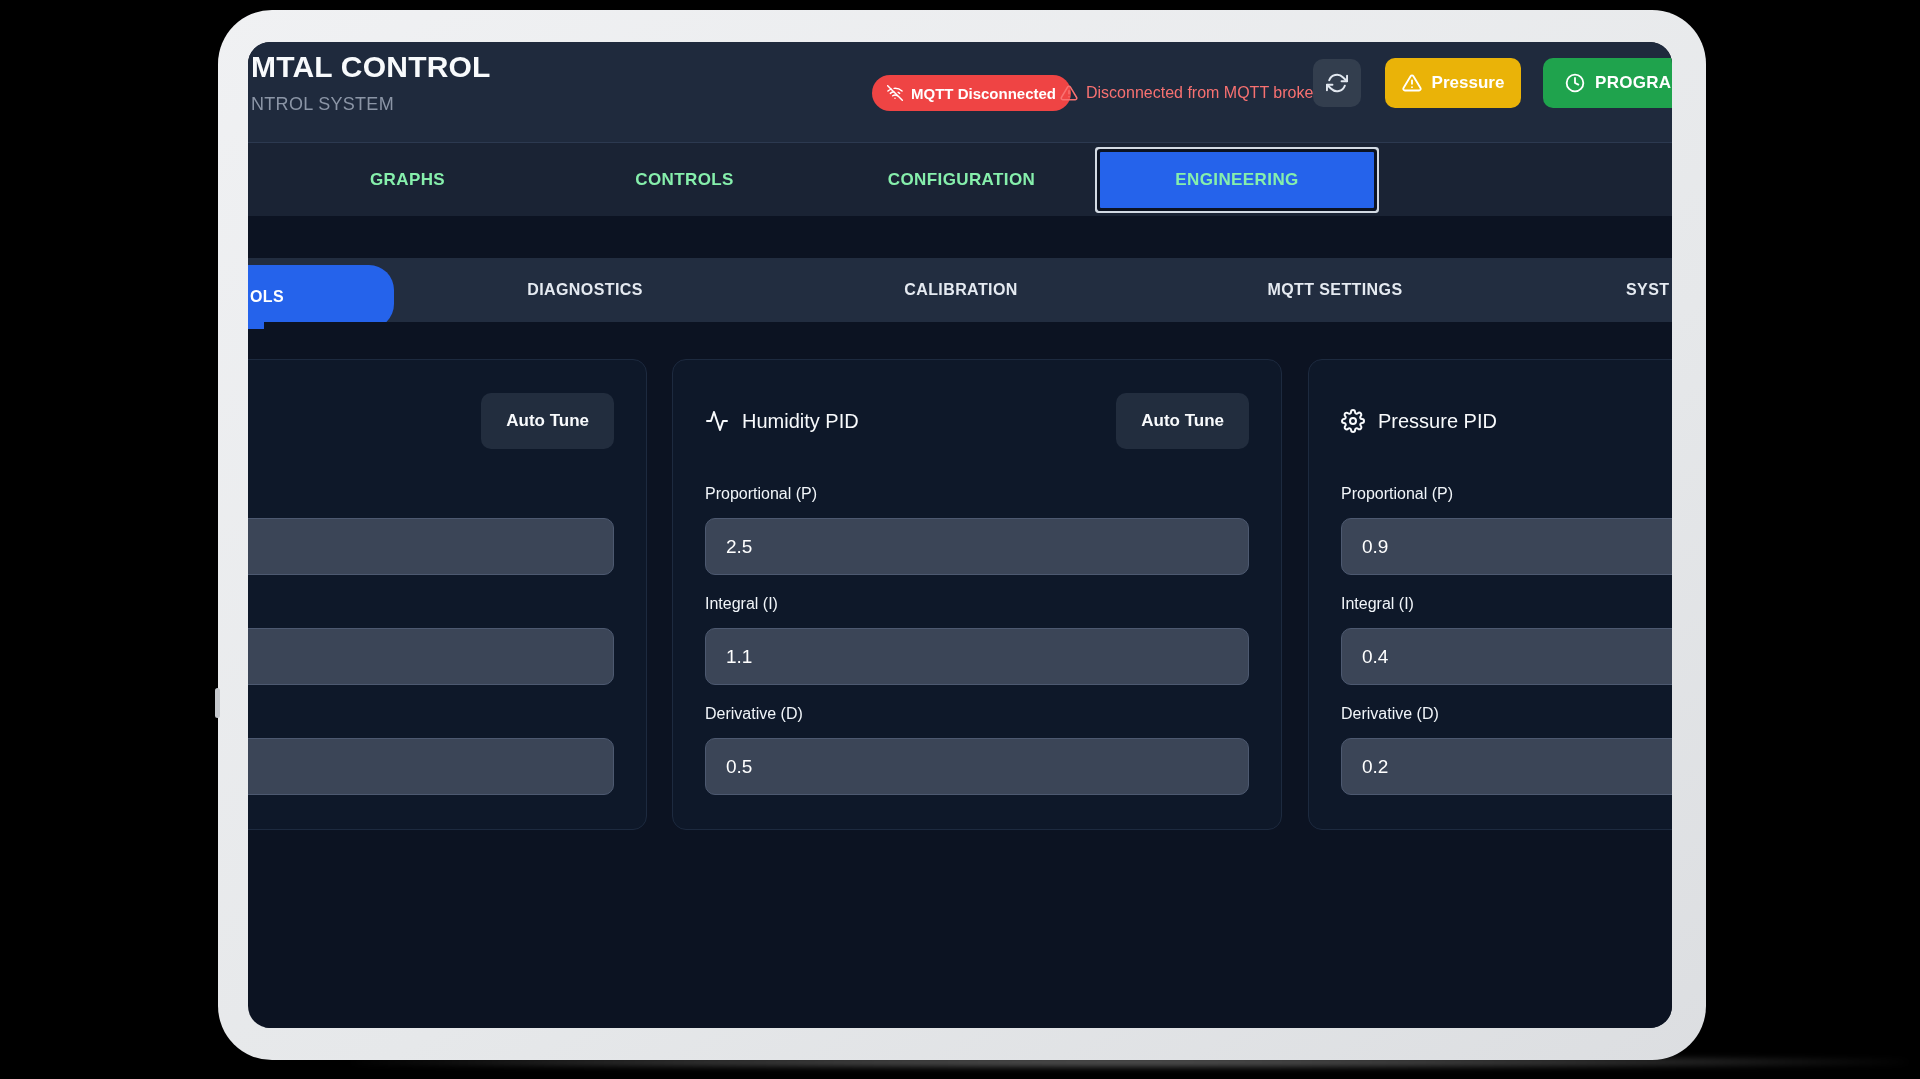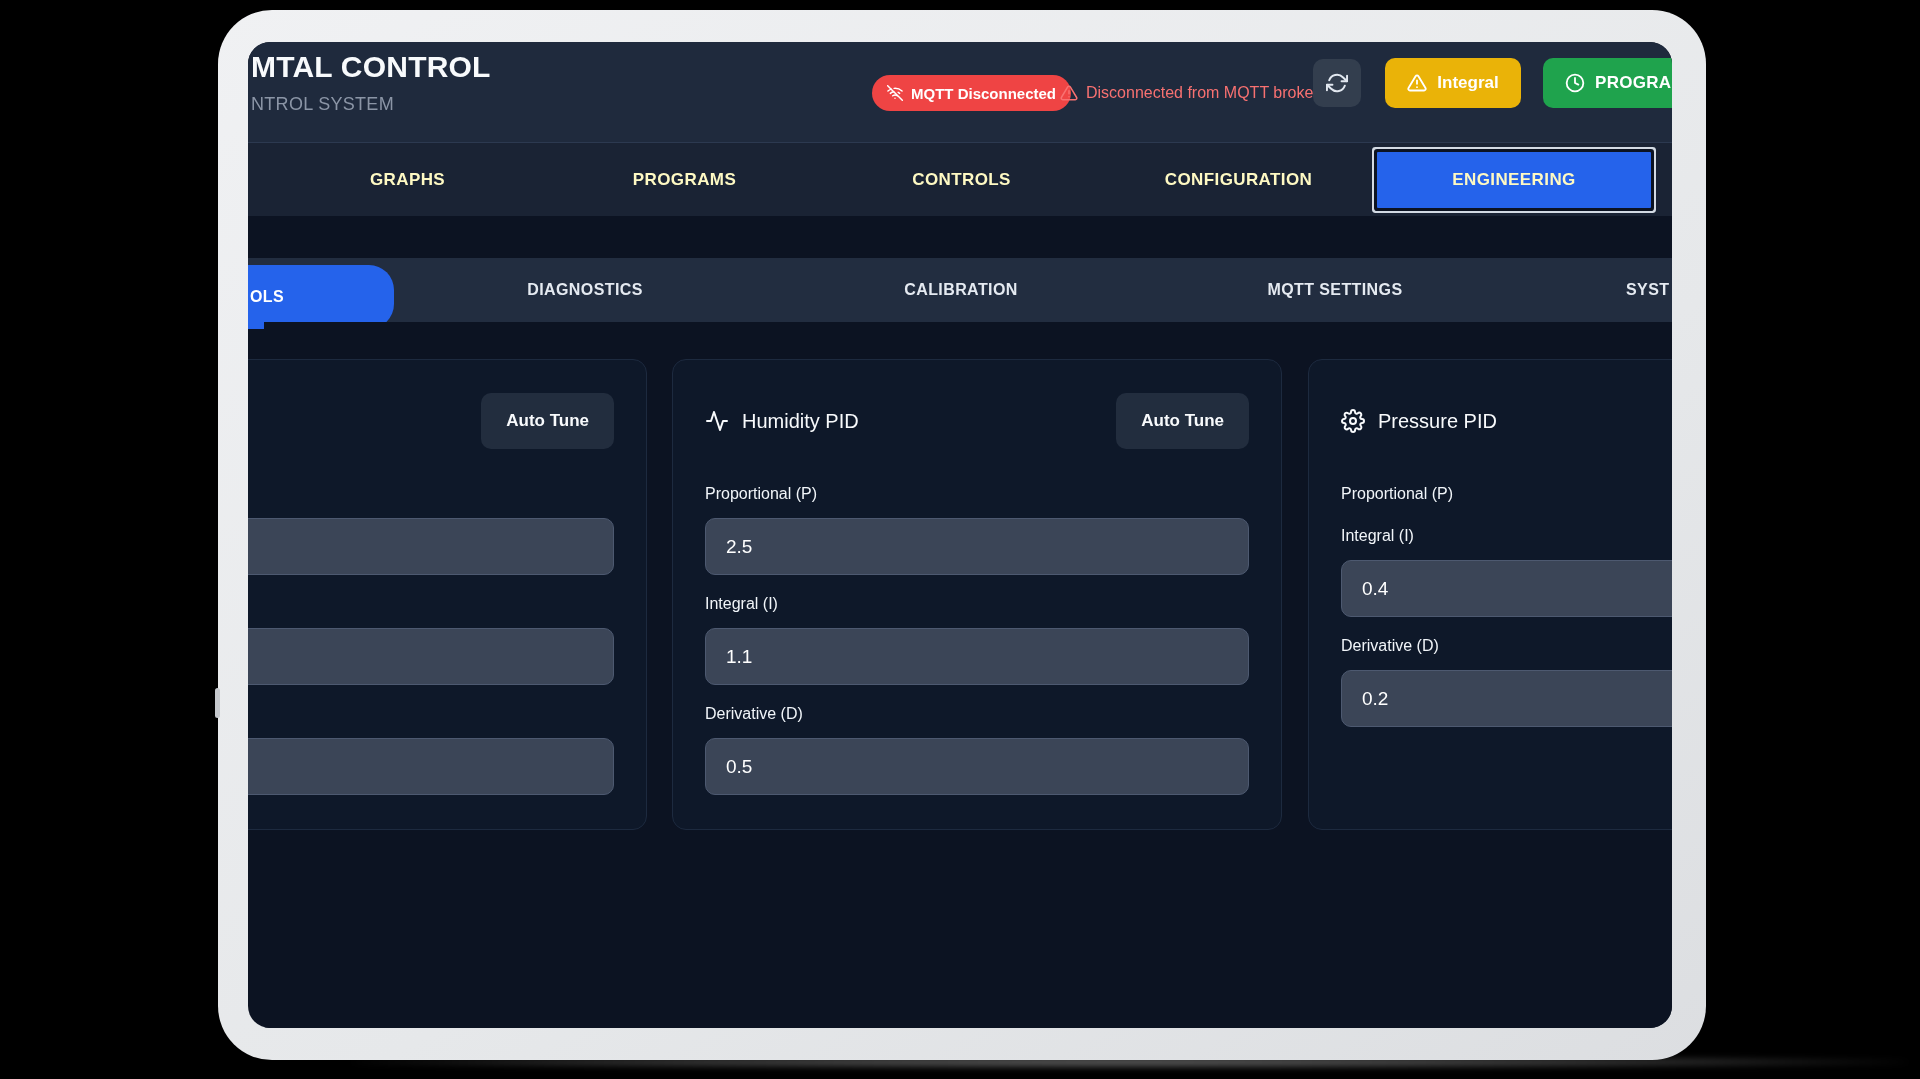--- a/index.html
+++ b/index.html
@@ -40,21 +40,21 @@
     justify-content:center; gap:10px; color:#fff; font-size:17px; font-weight:700; cursor:pointer; }
   .program-btn { position:absolute; left:1295px; top:16px; width:200px; height:50px;
     background:#1fa34d; border:none; border-radius:10px; display:flex; align-items:center;
     justify-content:flex-start; padding-left:22px; gap:10px; color:#fff; font-size:17px;
     font-weight:700; letter-spacing:.3px; cursor:pointer; white-space:nowrap; }
 
   
   .main-nav { position:absolute; left:0; top:100px; width:100%; height:74px; background:#1a2334;
     border-top:1px solid #2c3950; display:flex; padding-left:21px; }
   .nav-tab { width:277px; height:100%; display:flex; align-items:center; justify-content:center;
-    color:#fef9c3; font-size:17px; font-weight:700; letter-spacing:.4px; cursor:pointer;
+    color:#86efac; font-size:17px; font-weight:700; letter-spacing:.4px; cursor:pointer;
     position:relative; white-space:nowrap; }
   .nav-tab.active { width:274px; height:56px; align-self:center; background:#2563eb;
     border-radius:1px; box-shadow:0 0 0 3px #0c1322, 0 0 0 5px #d3dae3; }
 
   
   .sub-nav { position:absolute; left:0; top:216px; width:100%; height:64px; background:#222d40; }
   .sub-tab { position:absolute; top:0; height:100%; display:flex; align-items:center;
     color:#e5eaf1; font-size:16px; font-weight:700; letter-spacing:.4px; cursor:pointer;
     transform:translateX(-50%); white-space:nowrap; }
   .sub-tab.active { transform:none; left:-40px; top:7px; height:64px; width:186px;
@@ -134,40 +134,37 @@
         </button>
 
         <button class="warning-btn">
           <span class="icon">
             <svg width="20" height="20" viewBox="0 0 24 24" fill="none" stroke="#fff" stroke-width="2.2" stroke-linecap="round" stroke-linejoin="round">
                 <path d="M10.29 3.86L1.82 18a2 2 0 0 0 1.71 3h16.94a2 2 0 0 0 1.71-3L13.71 3.86a2 2 0 0 0-3.42 0z"></path>
                 <line x1="12" y1="9" x2="12" y2="13"></line>
                 <line x1="12" y1="17" x2="12.01" y2="17"></line>
               </svg>
           </span>
-          <span>Integral</span>
+          <span>Pressure</span>
         </button>
 
         <button class="program-btn">
           <span class="icon">
             <svg width="20" height="20" viewBox="0 0 24 24" fill="none" stroke="#fff" stroke-width="2.2" stroke-linecap="round" stroke-linejoin="round">
                 <circle cx="12" cy="12" r="10"></circle>
                 <polyline points="12 6 12 12 16 14"></polyline>
               </svg>
           </span>
           <span>PROGRAM</span>
         </button>
       </div>
 
       <div class="main-nav">
         <div class="nav-tab">
           <span>GRAPHS</span>
-        </div>
-        <div class="nav-tab">
-          <span>PROGRAMS</span>
         </div>
         <div class="nav-tab">
           <span>CONTROLS</span>
         </div>
         <div class="nav-tab">
           <span>CONFIGURATION</span>
         </div>
         <div class="nav-tab active">
           <span>ENGINEERING</span>
         </div>
@@ -245,20 +242,21 @@
                 <svg width="24" height="24" viewBox="0 0 24 24" fill="none" stroke="#f8fafc" stroke-width="2" stroke-linecap="round" stroke-linejoin="round">
                     <circle cx="12" cy="12" r="3"></circle>
                     <path d="M19.4 15a1.65 1.65 0 0 0 .33 1.82l.06.06a2 2 0 0 1 0 2.83 2 2 0 0 1-2.83 0l-.06-.06a1.65 1.65 0 0 0-1.82-.33 1.65 1.65 0 0 0-1 1.51V21a2 2 0 0 1-2 2 2 2 0 0 1-2-2v-.09A1.65 1.65 0 0 0 9 19.4a1.65 1.65 0 0 0-1.82.33l-.06.06a2 2 0 0 1-2.83 0 2 2 0 0 1 0-2.83l.06-.06a1.65 1.65 0 0 0 .33-1.82 1.65 1.65 0 0 0-1.51-1H3a2 2 0 0 1-2-2 2 2 0 0 1 2-2h.09A1.65 1.65 0 0 0 4.6 9a1.65 1.65 0 0 0-.33-1.82l-.06-.06a2 2 0 0 1 0-2.83 2 2 0 0 1 2.83 0l.06.06a1.65 1.65 0 0 0 1.82.33H9a1.65 1.65 0 0 0 1-1.51V3a2 2 0 0 1 2-2 2 2 0 0 1 2 2v.09a1.65 1.65 0 0 0 1 1.51 1.65 1.65 0 0 0 1.82-.33l.06-.06a2 2 0 0 1 2.83 0 2 2 0 0 1 0 2.83l-.06.06a1.65 1.65 0 0 0-.33 1.82V9a1.65 1.65 0 0 0 1.51 1H21a2 2 0 0 1 2 2 2 2 0 0 1-2 2h-.09a1.65 1.65 0 0 0-1.51 1z"></path>
                   </svg>
               </span>
               <span>Pressure PID</span>
             </div>
           </div>
           <div class="field first">
             <div class="field-label">Proportional (P)</div>
+            <input class="field-input" type="text" value="0.9" style="">
           </div>
           <div class="field">
             <div class="field-label">Integral (I)</div>
             <input class="field-input" type="text" value="0.4" style="">
           </div>
           <div class="field">
             <div class="field-label">Derivative (D)</div>
             <input class="field-input" type="text" value="0.2" style="">
           </div>
         </div>

